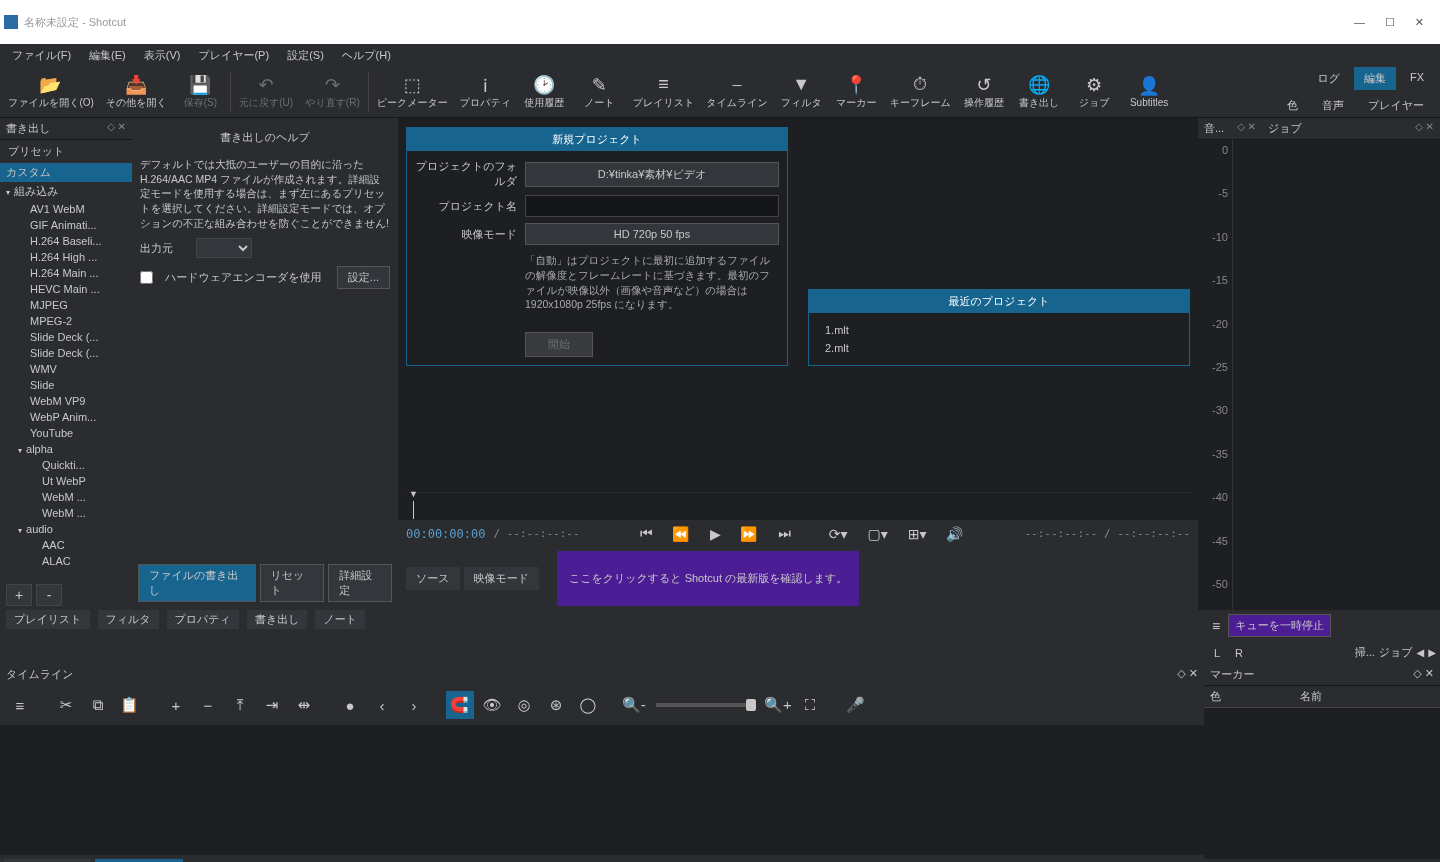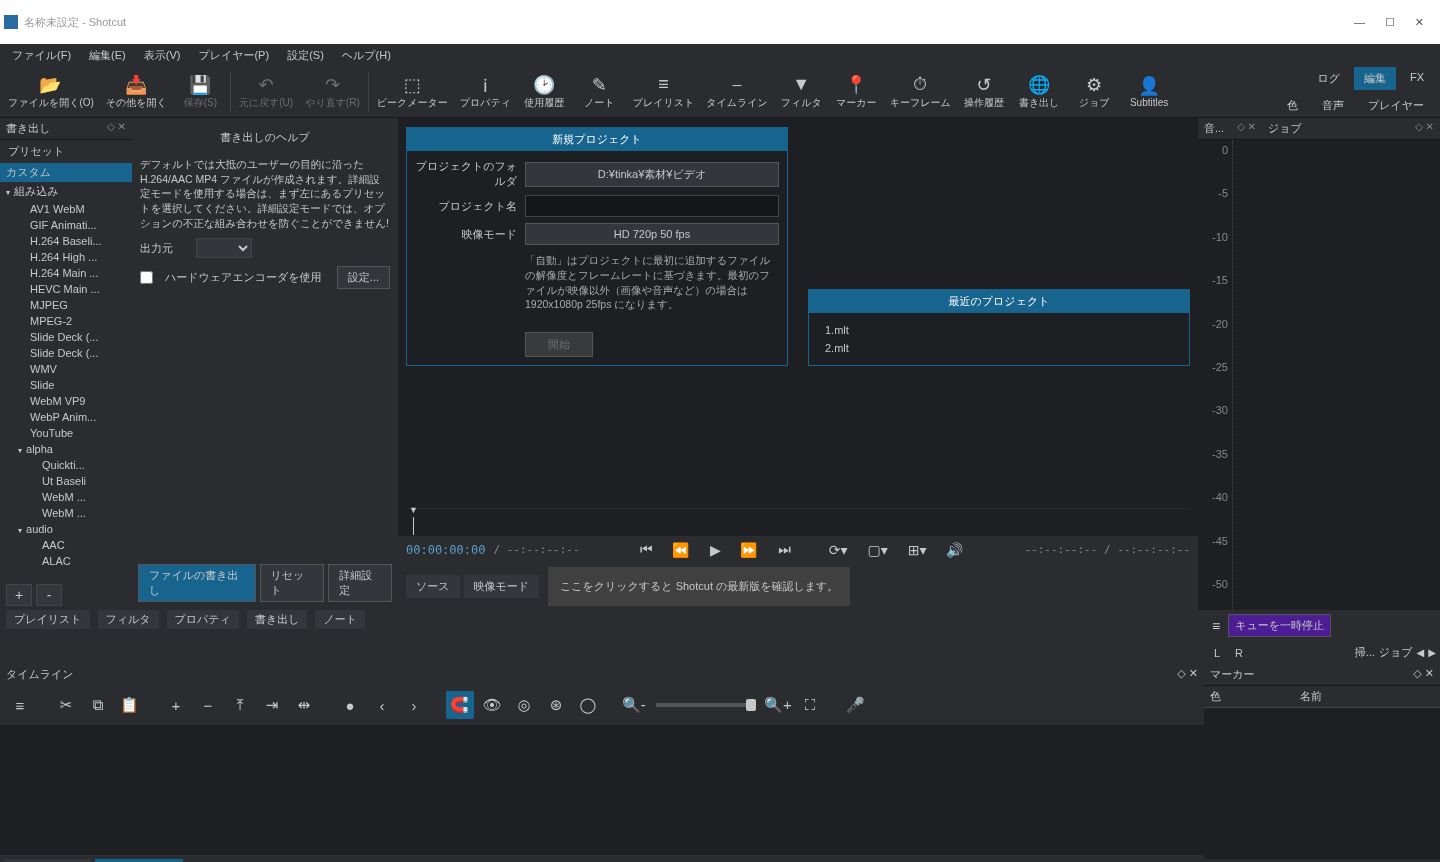--- a/index.html
+++ b/index.html
@@ -58,21 +58,21 @@
 .playhead-bar { height: 28px; background: #1d1f23; position: relative; border-top: 1px solid #2b2c30;}
 .playhead-bar::before { content: "▼"; position: absolute; left: 3px; top: -4px; font-size: 9px; }
 .playhead-bar::after { content: ""; position: absolute; left: 7px; top: 8px; width: 1px; height: 18px; background: #c8c8c8; }
 .transport { display: flex; align-items: center; padding: 3px 8px; gap: 8px; background: #2a2c30; }
 .transport .time { font-family: monospace; color: #5c9dcc; font-size: 12px; }
 .transport .time2 { font-family: monospace; color: #888; }
 .transport .spacer { flex: 1; }
 .transport .ticon { font-size: 14px; padding: 2px 6px; cursor: pointer; }
 .ttabs { display: flex; gap: 4px; padding: 4px 8px; background: #2a2c30; align-items: center; }
 .ttabs .ttab { padding: 4px 10px; background: #33363b; cursor: pointer; }
-.ttabs .update-link { background: #404040; padding: 12px 12px; cursor: pointer; margin-left: 5px; }
+.ttabs .update-link { background: #4c1d95; padding: 20px 12px; cursor: pointer; margin-left: 14px; }
 .right-col { width: 242px; display: flex; flex-direction: column; }
 .meter-panel { flex: 1; background: #1d1f23; display: flex; }
 .meter-scale { width: 34px; display: flex; flex-direction: column; justify-content: space-between; align-items: flex-end; padding: 4px 4px 20px 4px; font-size: 10px; color: #888; }
 .lower { display: flex; height: 18px; background: #2a2c30; padding: 0 6px; align-items: center; gap: 8px; }
 .lower .btab { padding: 2px 8px; cursor: pointer; background: #33363b;}
 .timeline-area { height: 220px; display: flex; }
 .timeline-main { flex: 1; display: flex; flex-direction: column; background: #1d1f23; }
 .tl-header { padding: 3px 6px; background: #2a2c30; display: flex; justify-content: space-between; }
 .tl-toolbar { display: flex; align-items: center; gap: 4px; padding: 6px; background: #2a2c30; }
 .tl-toolbar .tlbtn { width: 28px; height: 28px; display: flex; align-items: center; justify-content: center; cursor: pointer; font-size: 15px; }
@@ -228,21 +228,21 @@
       <div class="item" style="padding-left:30px;">MPEG-2</div>
       <div class="item" style="padding-left:30px;">Slide Deck (...</div>
       <div class="item" style="padding-left:30px;">Slide Deck (...</div>
       <div class="item" style="padding-left:30px;">WMV</div>
       <div class="item" style="padding-left:30px;">Slide</div>
       <div class="item" style="padding-left:30px;">WebM VP9</div>
       <div class="item" style="padding-left:30px;">WebP Anim...</div>
       <div class="item" style="padding-left:30px;">YouTube</div>
       <div class="group" style="padding-left:18px;">alpha</div>
       <div class="item sub" style="padding-left:42px;">Quickti...</div>
-      <div class="item sub" style="padding-left:42px;">Ut Baseli</div>
+      <div class="item sub" style="padding-left:42px;">Ut WebP</div>
       <div class="item sub" style="padding-left:42px;">WebM ...</div>
       <div class="item sub" style="padding-left:42px;">WebM ...</div>
       <div class="group" style="padding-left:18px;">audio</div>
       <div class="item sub" style="padding-left:42px;">AAC</div>
       <div class="item sub" style="padding-left:42px;">ALAC</div>
     </div>
     <div class="btnrow">
       <div class="sbtn">+</div>
       <div class="sbtn">-</div>
     </div>

